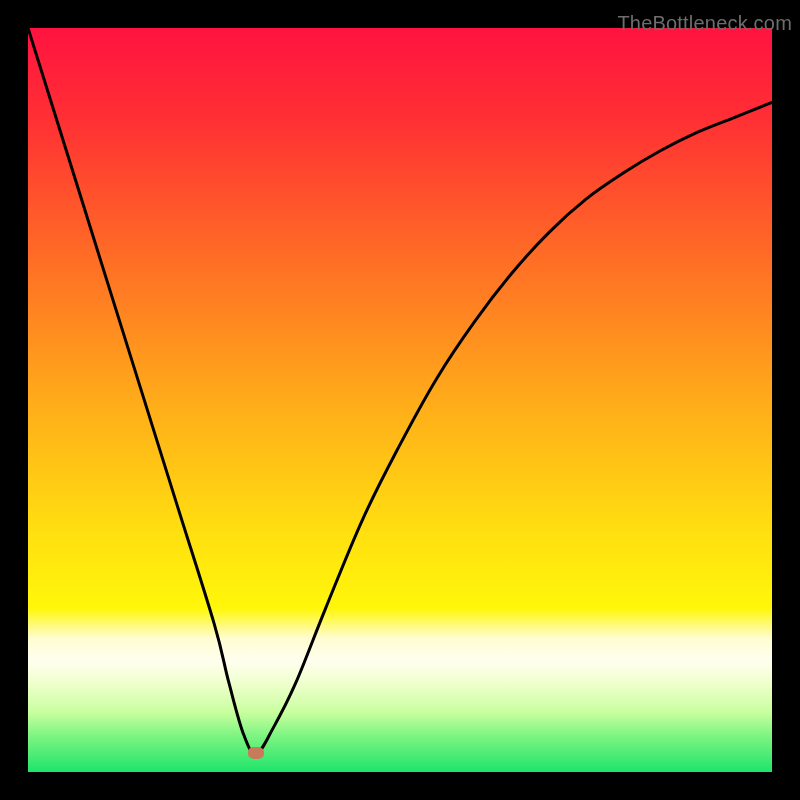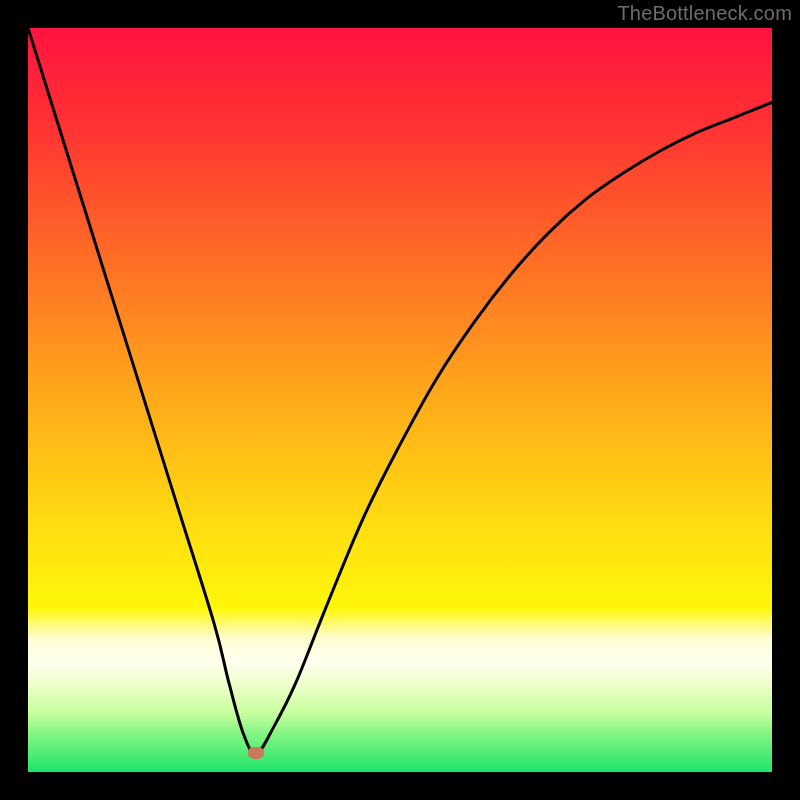--- a/index.html
+++ b/index.html
@@ -20,21 +20,21 @@
   .plot {
     position: absolute;
     box-sizing: border-box;
   }
   .gradient {
     position: absolute;
     inset: 0;
   }
   .watermark {
     position: absolute;
-    top: 2px;
+    top: 12px;
     right: 8px;
     color: #6d6d6d;
     font-size: 20px;
     letter-spacing: 0.2px;
     font-weight: 400;
     user-select: none;
   }
   svg.curve {
     position: absolute;
     inset: 0;

